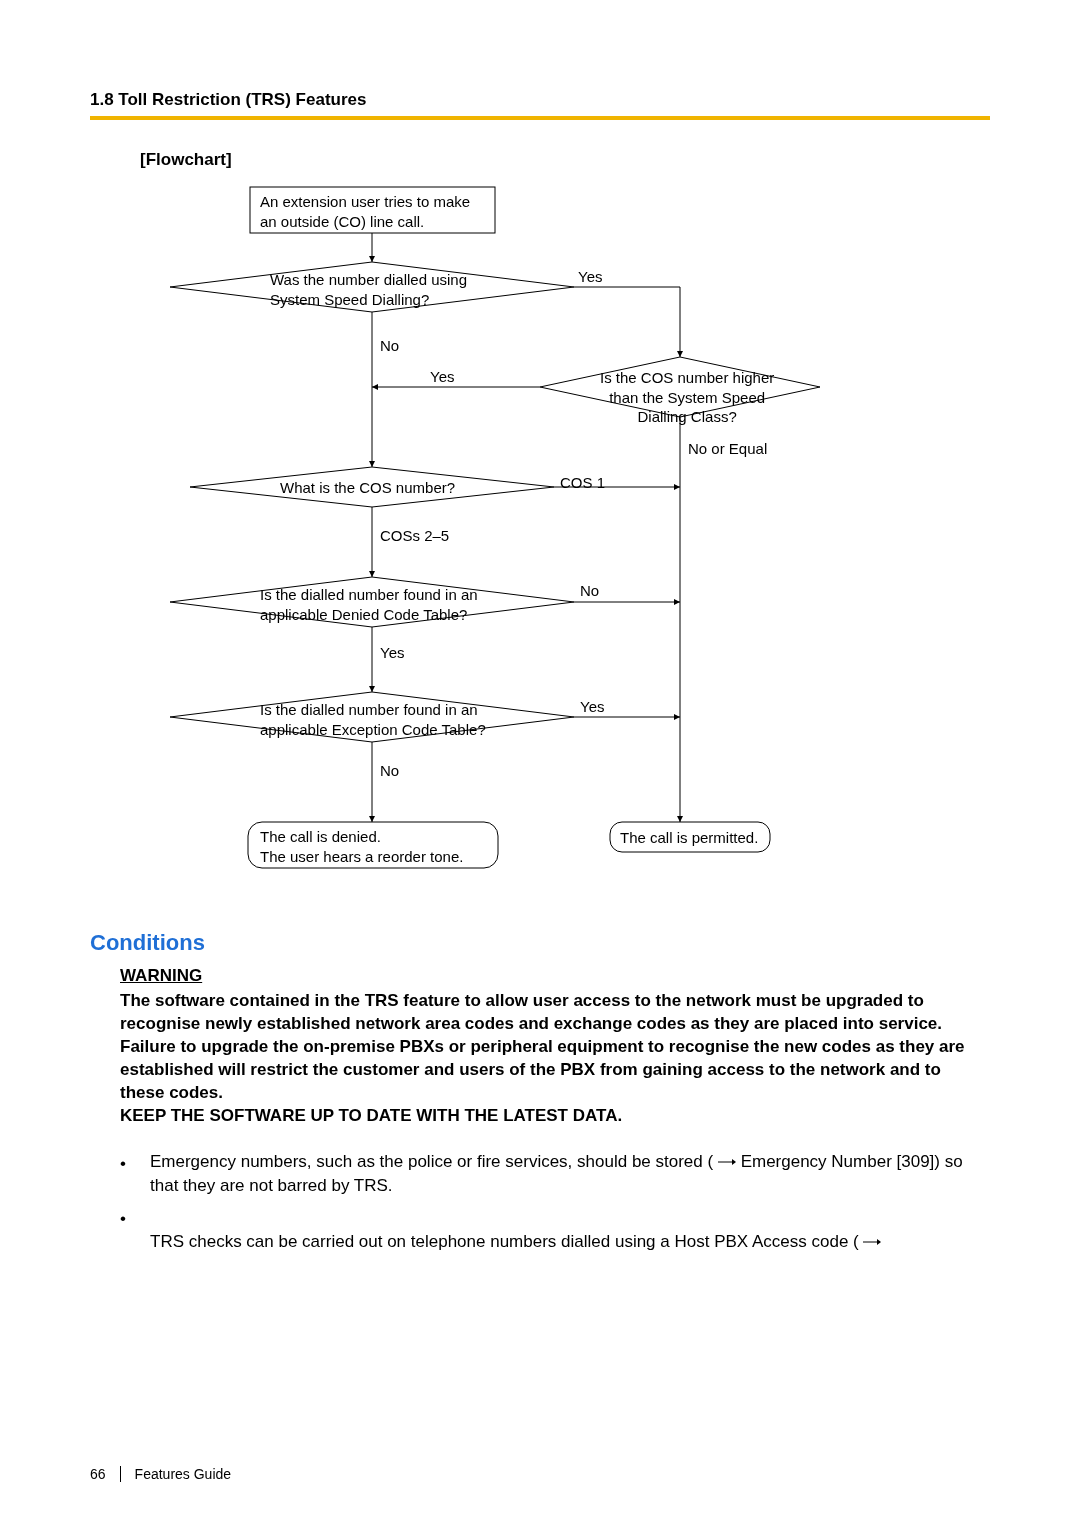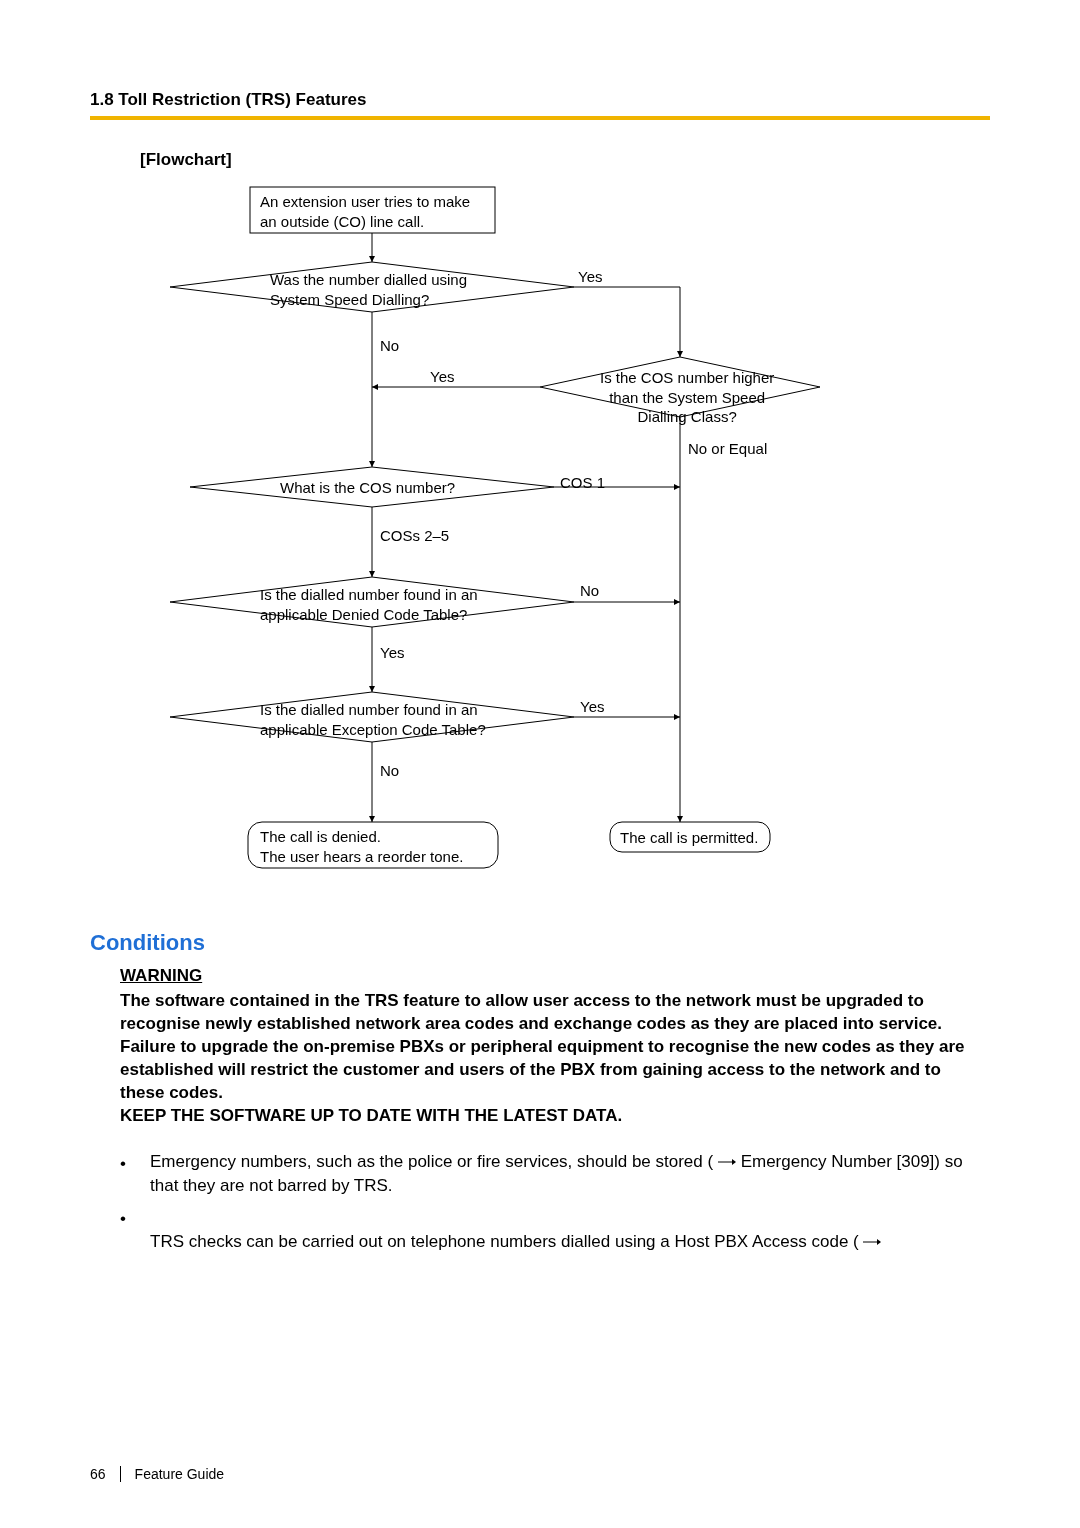--- a/index.html
+++ b/index.html
@@ -246,16 +246,16 @@
       <svg class="arrow-inline" width="18" height="10">
           <line x1="0" y1="5" x2="14" y2="5" stroke="#000"></line>
           <path d="M14,2 L18,5 L14,8 Z" fill="#000"></path>
         </svg>
       <span></span>
     </li>
   </ul>
 
   <div class="footer">
     <span class="pnum">66</span>
-    <span>Feature Guide</span>
+    <span>Features Guide</span>
   </div>
 
 </div>
 
 </body></html>

